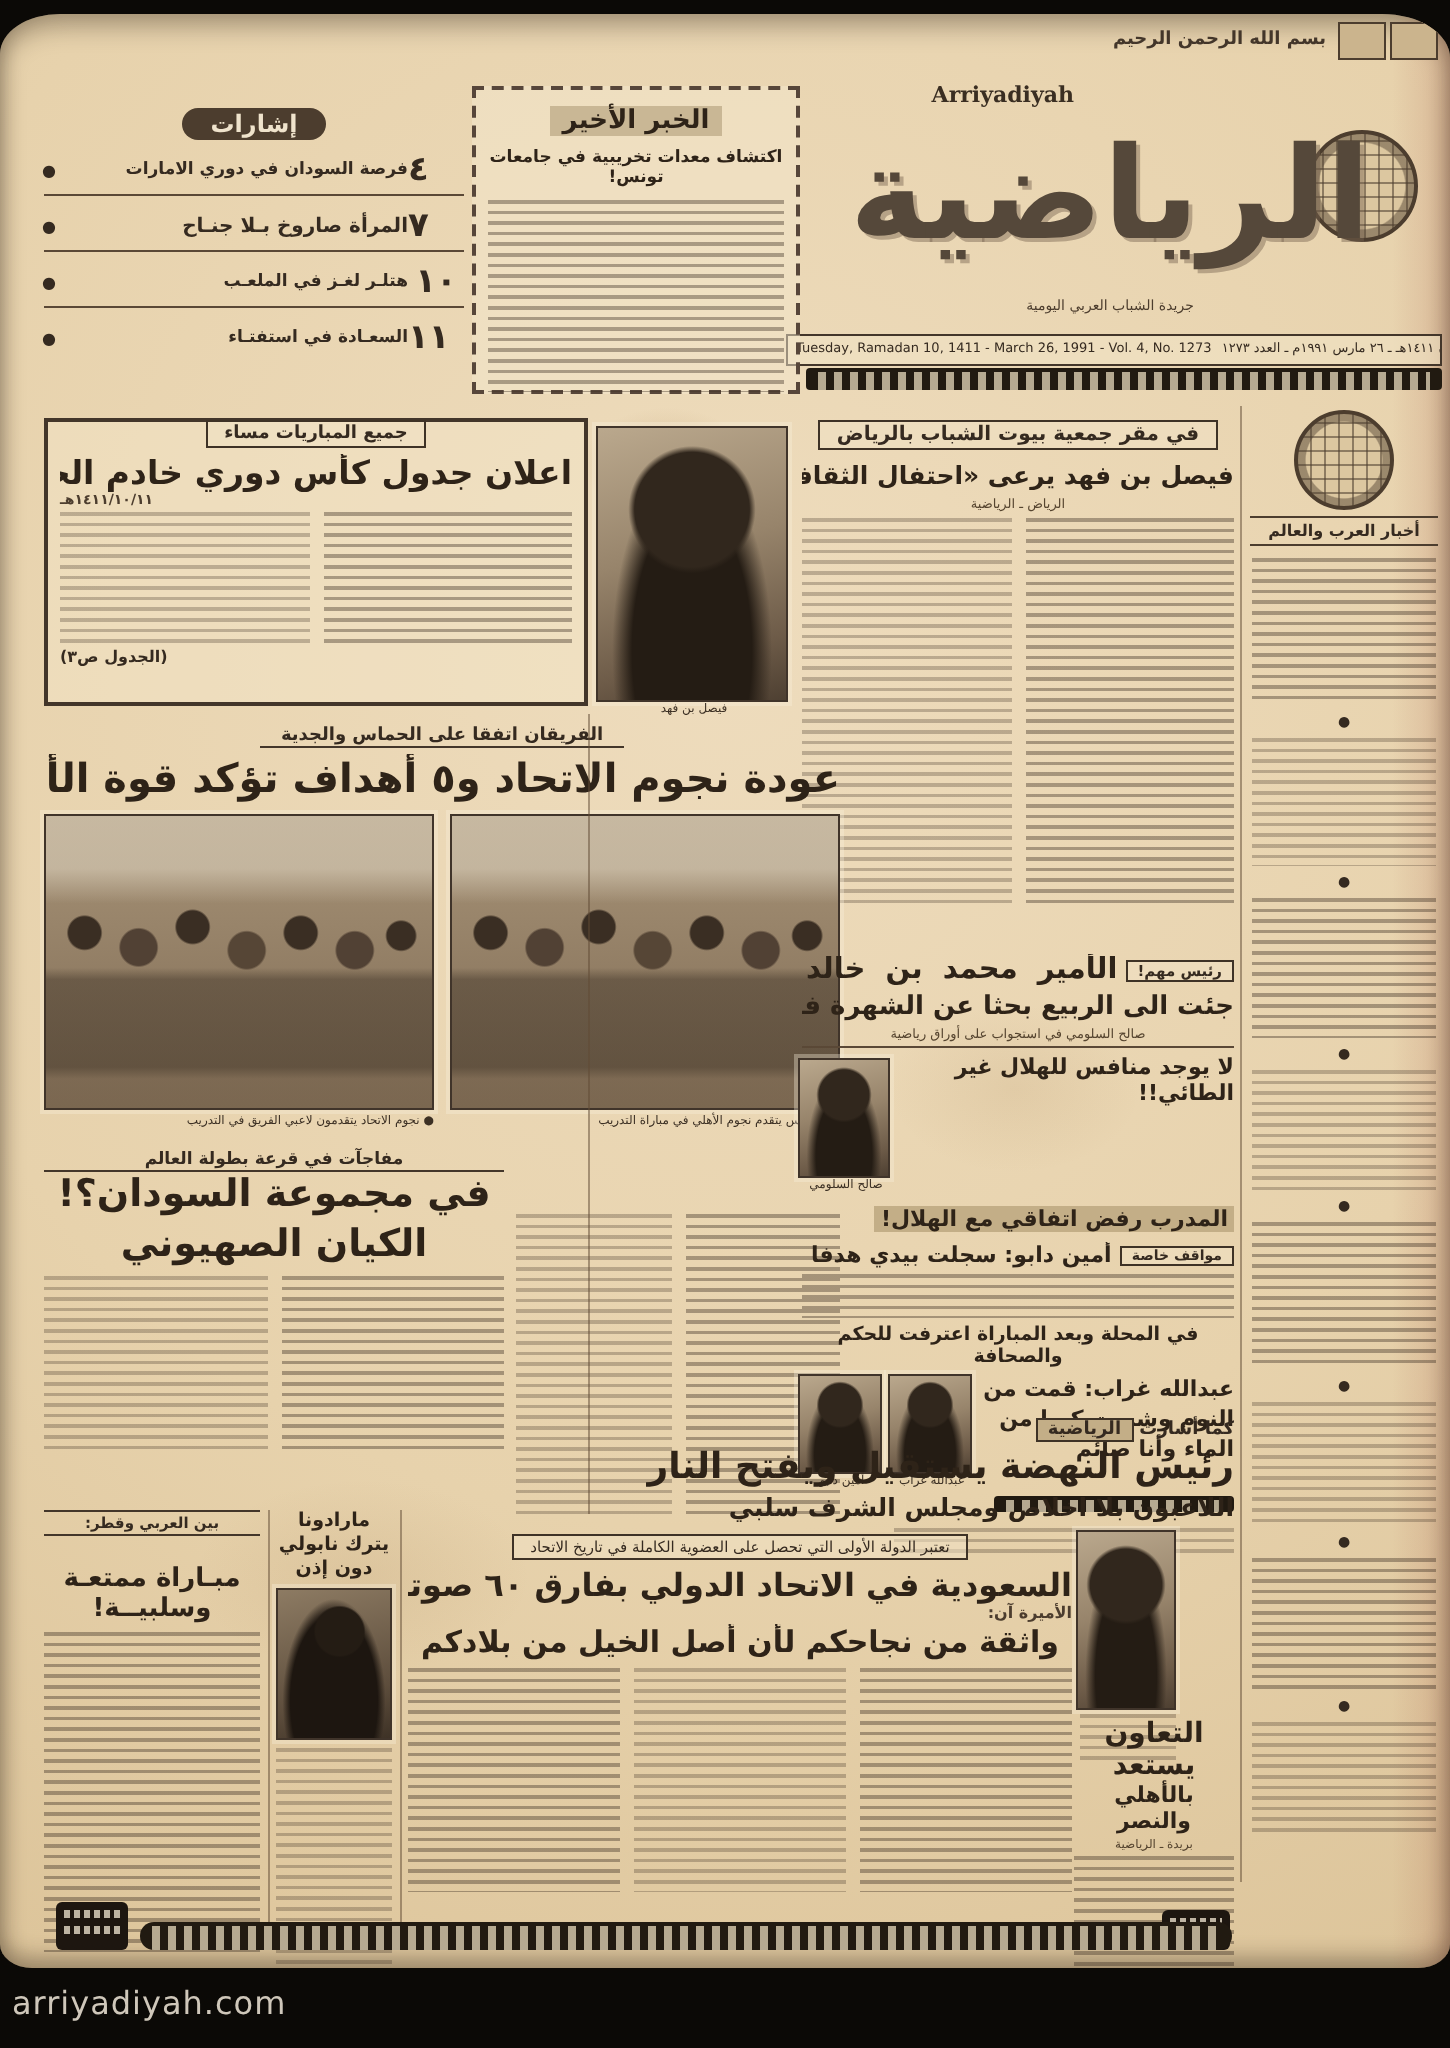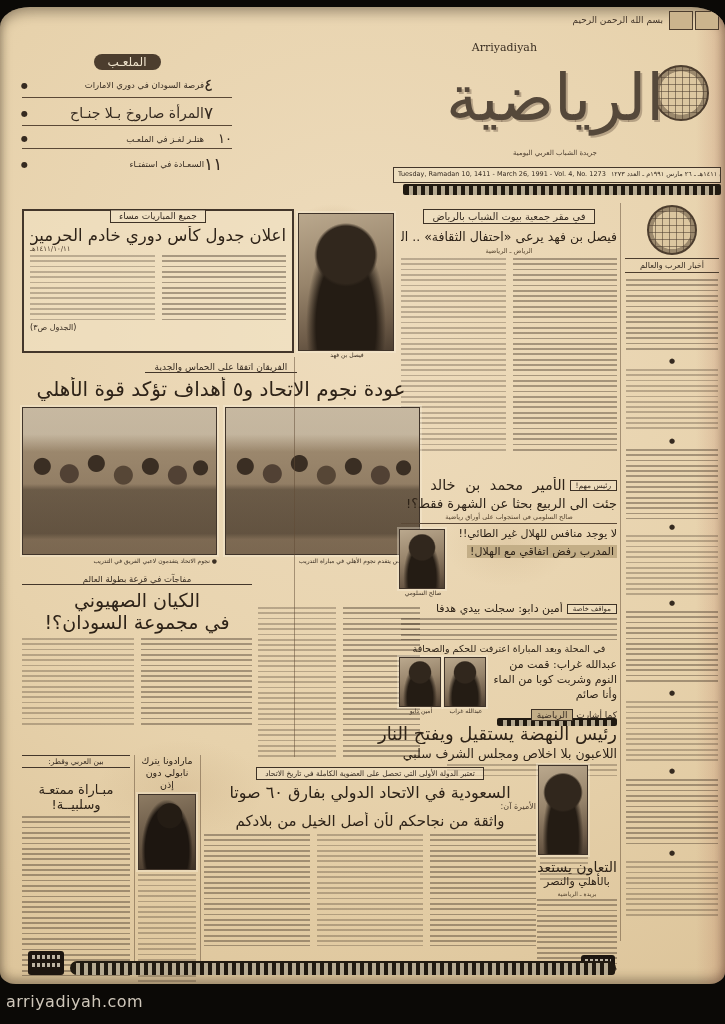--- a/index.html
+++ b/index.html
@@ -17,21 +17,21 @@
   }
   #paper::before{ 
     content:"";position:absolute;inset:0;pointer-events:none;
     background:
       linear-gradient(90deg, transparent 0 96%, rgba(150,60,50,.18) 100%),
       radial-gradient(60px 40px at 46% 23%, rgba(150,110,60,.22), transparent 70%),
       radial-gradient(90px 60px at 70% 55%, rgba(150,110,60,.10), transparent 70%),
       radial-gradient(120px 70px at 25% 80%, rgba(140,100,55,.10), transparent 70%);
   }
   .abs{position:absolute}
-  .b{font-weight:normal}
+  .b{font-weight:bold}
   .ctr{text-align:center}
   .nw{white-space:nowrap;overflow:hidden}
   
   .ft{background-image:repeating-linear-gradient(180deg, rgba(62,48,36,.40) 0 1.8px, transparent 1.8px 5.3px)}
   .ft.lt{opacity:.72}
   .cols{display:flex;gap:7px}
   .cols>.ft{flex:1}
   .vr{position:absolute;width:1px;background:rgba(95,74,52,.5)}
   .kbox{border:1px solid #3e3226;display:inline-block;padding:1px 8px;background:rgba(240,226,196,.55)}
   .tag{border:1px solid #3e3226;display:inline-block;padding:0 5px;background:rgba(240,226,196,.55)}
@@ -94,43 +94,48 @@
 
   <div class="abs nw" style="right:4px;top:160px;width:318px;height:14px;border:1px solid #43362a;background:rgba(240,226,196,.6);font-size:6.5px;line-height:13px;padding:0 4px;direction:ltr;text-align:center">
     <span>Tuesday, Ramadan 10, 1411 - March 26, 1991 - Vol. 4, No. 1273</span>
     <span style="margin:0 3px">الثلاثاء ١٠ رمضان ١٤١١هـ ـ ٢٦ مارس ١٩٩١م ـ العدد ١٢٧٣</span>
   </div>
   <div class="abs darkstrip" style="right:4px;top:177px;width:318px;height:11px">
       <i></i>
     </div>
 
   <div class="abs" style="left:22px;top:44px;width:210px;height:146px">
-    <div class="ctr"><span class="b" style="display:inline-block;background:#4c3d2e;color:#efe3cc;border-radius:9px;padding:1px 14px;font-size:12px">الملعـب</span></div>
+    <div class="ctr"><span class="b" style="display:inline-block;background:#4c3d2e;color:#efe3cc;border-radius:9px;padding:1px 14px;font-size:12px">إشارات</span></div>
     <div style="display:flex;align-items:center;border-bottom:1px solid #5a4836;padding:5px 0 2px">
       <span class="b" style="font-size:17px;width:28px;text-align:left">٤</span>
       <span class="b" style="flex:1;font-size:8.5px">فرصة السودان في دوري الامارات</span>
       <span style="width:6px;font-size:8px">●</span>
     </div>
     <div style="display:flex;align-items:center;border-bottom:1px solid #5a4836;padding:5px 0 2px">
       <span class="b" style="font-size:17px;width:28px;text-align:left">٧</span>
-      <span class="b" style="flex:1;font-size:14px">المرأة صاروخ بـلا جنـاح</span>
+      <span class="b" style="flex:1;font-size:10px">المرأة صاروخ بـلا جنـاح</span>
       <span style="width:6px;font-size:8px">●</span>
     </div>
     <div style="display:flex;align-items:center;border-bottom:1px solid #5a4836;padding:5px 0 2px">
-      <span class="b" style="font-size:13px;width:28px;text-align:right">١٠</span>
+      <span class="b" style="font-size:17px;width:28px;text-align:center">١٠</span>
       <span class="b" style="flex:1;font-size:8.5px">هتلـر لغـز في الملعـب</span>
       <span style="width:6px;font-size:8px">●</span>
     </div>
     <div style="display:flex;align-items:center;padding:5px 0 2px">
       <span class="b" style="font-size:17px;width:28px;text-align:left">١١</span>
       <span class="b" style="flex:1;font-size:8.5px">السعـادة في استفتـاء</span>
       <span style="width:6px;font-size:8px">●</span>
     </div>
   </div>
 
+  <div class="abs stampbox" style="left:236px;top:36px;width:148px;height:142px">
+    <div class="ctr"><span class="b" style="font-size:13px;background:#c9b795;padding:0 6px;color:#2e2318">الخبر الأخير</span></div>
+    <div class="b ctr hl" style="font-size:8.5px;margin-top:6px">اكتشاف معدات تخريبية في جامعات تونس!</div>
+    <div class="ft" style="height:96px;margin-top:6px"></div>
+  </div>
 
   <div class="abs" style="right:4px;top:196px;width:98px;height:738px">
     <div class="globe" style="width:46px;height:46px;margin:2px auto"></div>
     <div class="b ctr" style="font-size:8px;border-top:1px solid #4c3d2e;border-bottom:1px solid #4c3d2e;padding:2px 0;margin:3px 2px">أخبار العرب والعالم</div>
     <div class="ft" style="height:72px;margin:6px 3px"></div>
     <div class="ctr" style="font-size:7px">●</div>
     <div class="ft lt" style="height:64px;margin:4px 3px"></div>
     <div class="ctr" style="font-size:7px">●</div>
     <div class="ft" style="height:70px;margin:4px 3px"></div>
     <div class="ctr" style="font-size:7px">●</div>
@@ -187,22 +192,22 @@
     </div>
   </div>
 
   <div class="abs cols" style="left:258px;top:600px;width:162px;height:152px">
     <div class="ft"></div>
     <div class="ft lt"></div>
   </div>
 
   <div class="abs" style="left:22px;top:560px;width:230px">
     <div class="ctr b" style="font-size:8.5px;border-bottom:1px solid #43362a;display:inline-block;width:100%">مفاجآت في قرعة بطولة العالم</div>
+    <div class="b ctr hl" style="font-size:19px">في مجموعة السودان؟!</div>
     <div class="b ctr hl" style="font-size:19px;margin-top:3px">الكيان الصهيوني</div>
-    <div class="b ctr hl" style="font-size:19px">في مجموعة السودان؟!</div>
     <div class="cols" style="height:88px;margin-top:5px">
       <div class="ft"></div>
       <div class="ft lt"></div>
     </div>
   </div>
 
   <div class="vr" style="right:430px;top:350px;height:400px"></div>
 
   <div class="abs" style="right:108px;top:470px;width:216px">
     <div style="display:flex;align-items:center;gap:4px">

